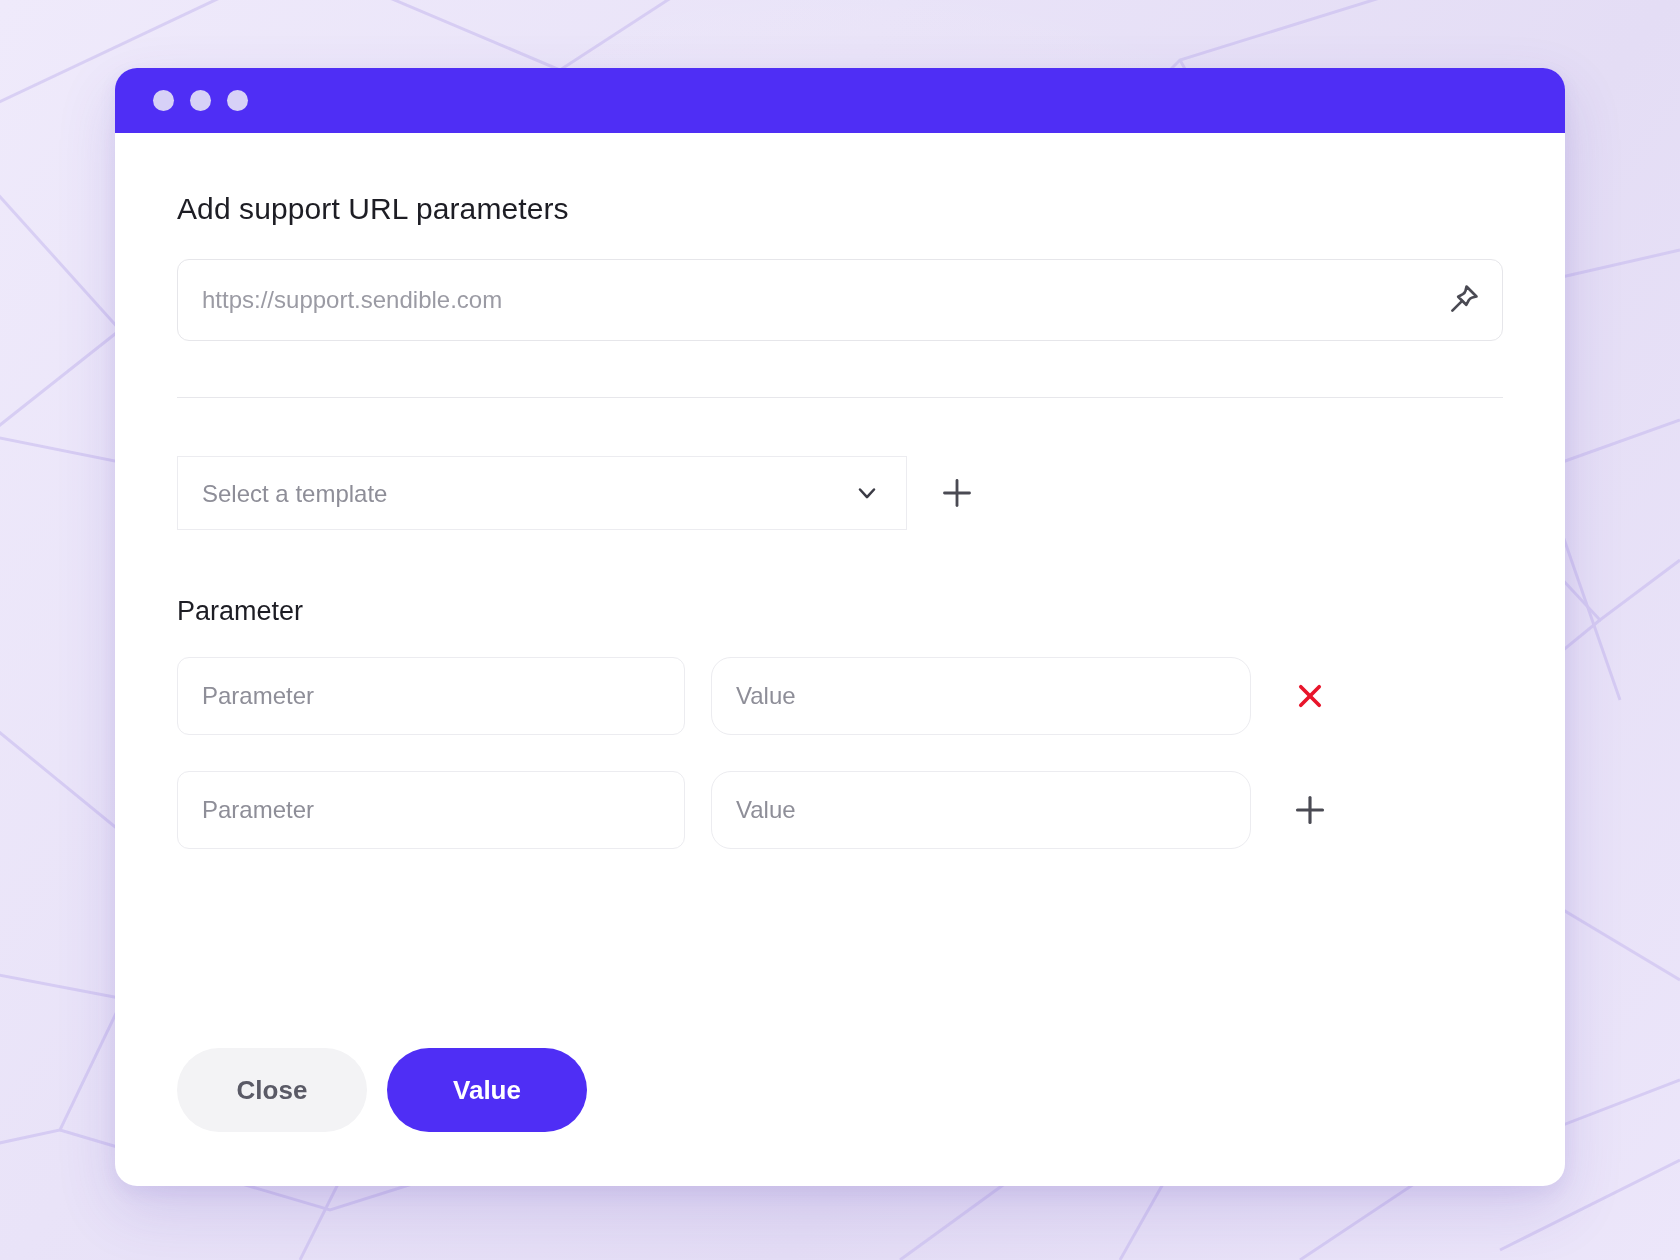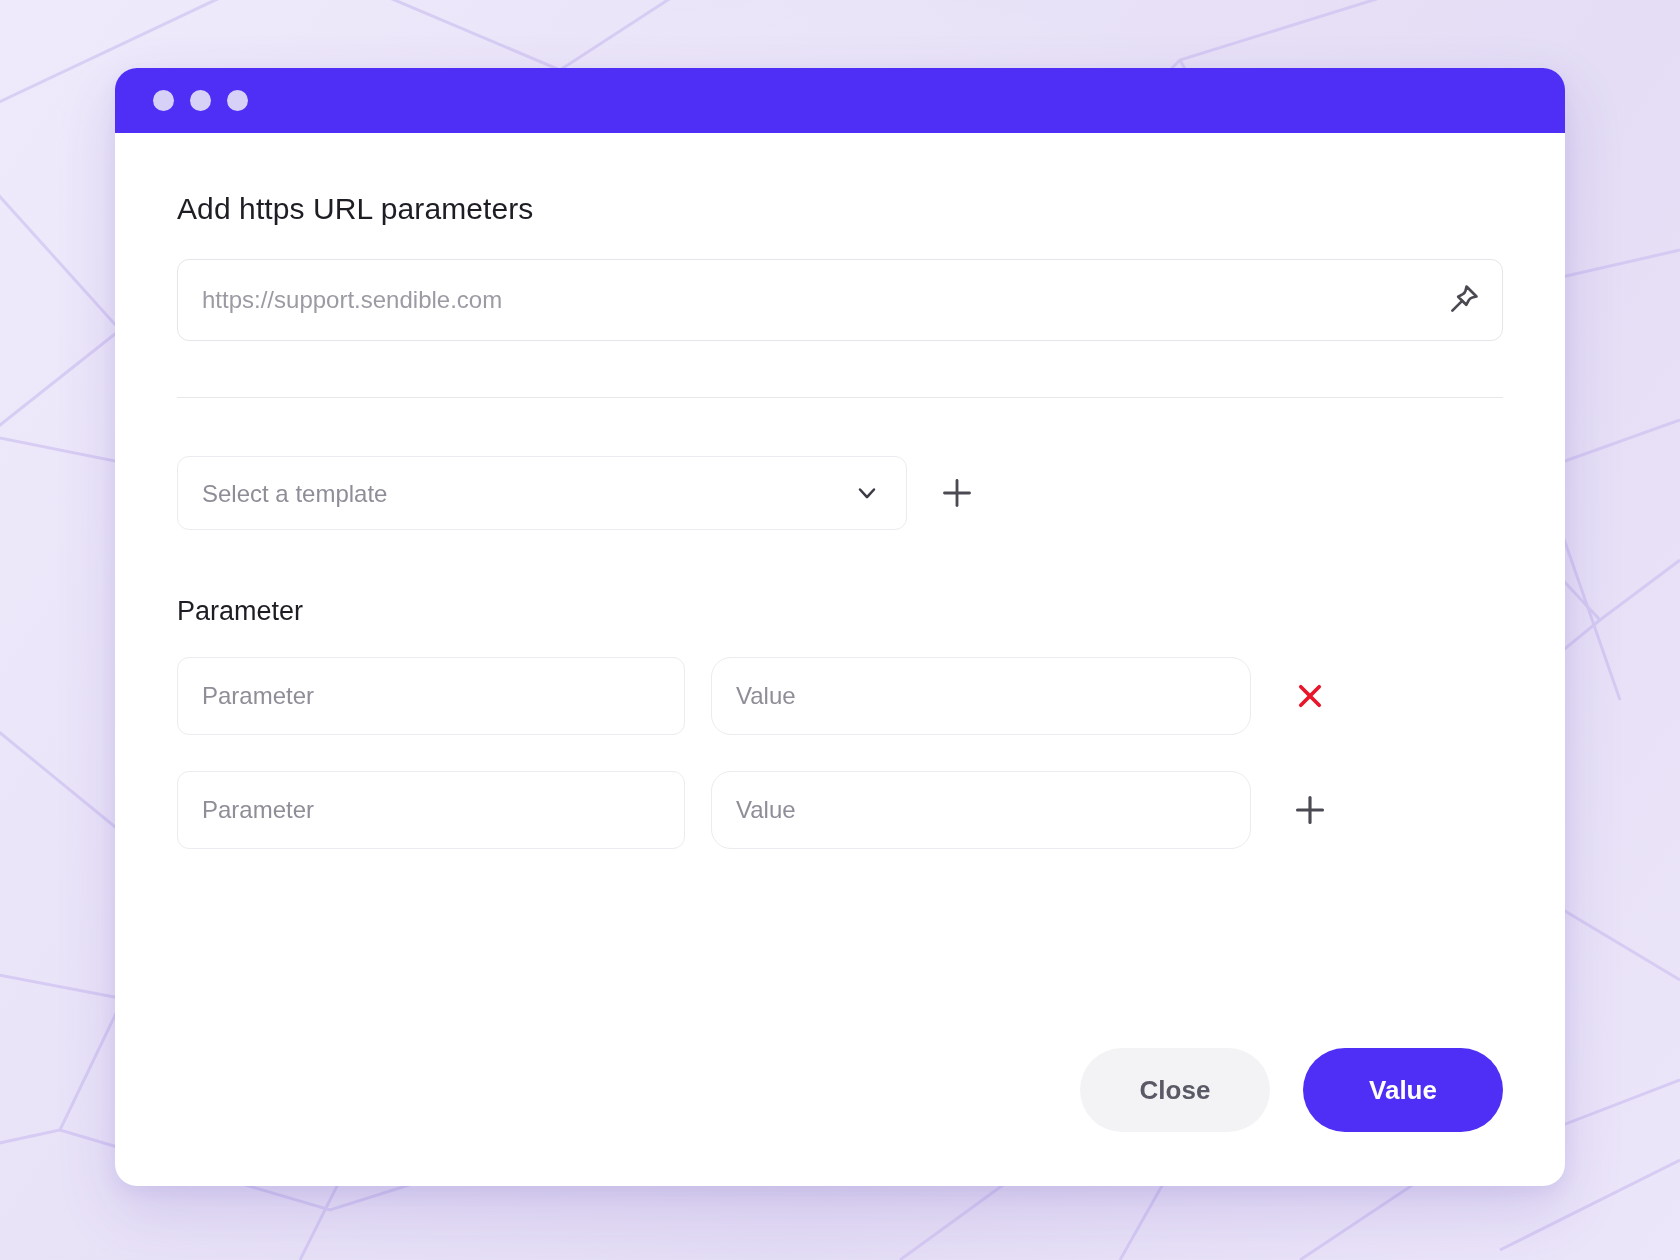--- a/index.html
+++ b/index.html
@@ -141,21 +141,21 @@
   .select-wrap {
     position: relative;
     width: 730px;
     height: 74px;
   }
 
   .template-select {
     width: 100%;
     height: 74px;
     border: 1px solid #ececf0;
-    border-radius: 12px;
+    border-radius: 0;
     background: #ffffff;
     font-family: "Liberation Sans", sans-serif;
     font-size: 24px;
     color: #8e8e98;
     padding: 0 58px 0 24px;
     appearance: none;
     -webkit-appearance: none;
     outline: none;
     cursor: pointer;
   }
@@ -217,23 +217,22 @@
     display: flex;
     align-items: center;
     justify-content: center;
   }
 
   
   .card-footer {
     margin-top: auto;
     padding: 0 62px 54px 62px;
     display: flex;
-    justify-content: flex-end;
-    align-items: center;
-    gap: 33px;
+    align-items: center;
+    gap: 20px;
   }
 
   .btn {
     border: none;
     font-family: "Liberation Sans", sans-serif;
     font-size: 26px;
     border-radius: 44px;
     cursor: pointer;
     height: 84px;
     display: flex;
@@ -291,21 +290,21 @@
       <div class="traffic-dots">
         <span class="dot"></span>
         <span class="dot"></span>
         <span class="dot"></span>
       </div>
     </div>
 
     <div class="card-body">
 
       <div class="section-top">
-        <h1 class="dialog-title">Add https URL parameters</h1>
+        <h1 class="dialog-title">Add support URL parameters</h1>
 
         <div class="url-row">
           <input class="url-input" type="text" placeholder="https://support.sendible.com" style="">
           <button class="pin-btn">
             <svg width="34" height="34" viewBox="0 0 24 24" fill="none" stroke="#4a4a53" stroke-width="1.9" stroke-linecap="round" stroke-linejoin="round">
               <path d="M14.5 2.5 L21.5 9.5 L18.6 10.2 A4.2 4.2 0 0 0 16.1 12.1 L14.3 15.4 L8.6 9.7 L11.9 7.9 A4.2 4.2 0 0 0 13.8 5.4 Z"></path>
               <line x1="11.4" y1="12.6" x2="4.5" y2="19.5"></line>
             </svg>
           </button>
         </div>

